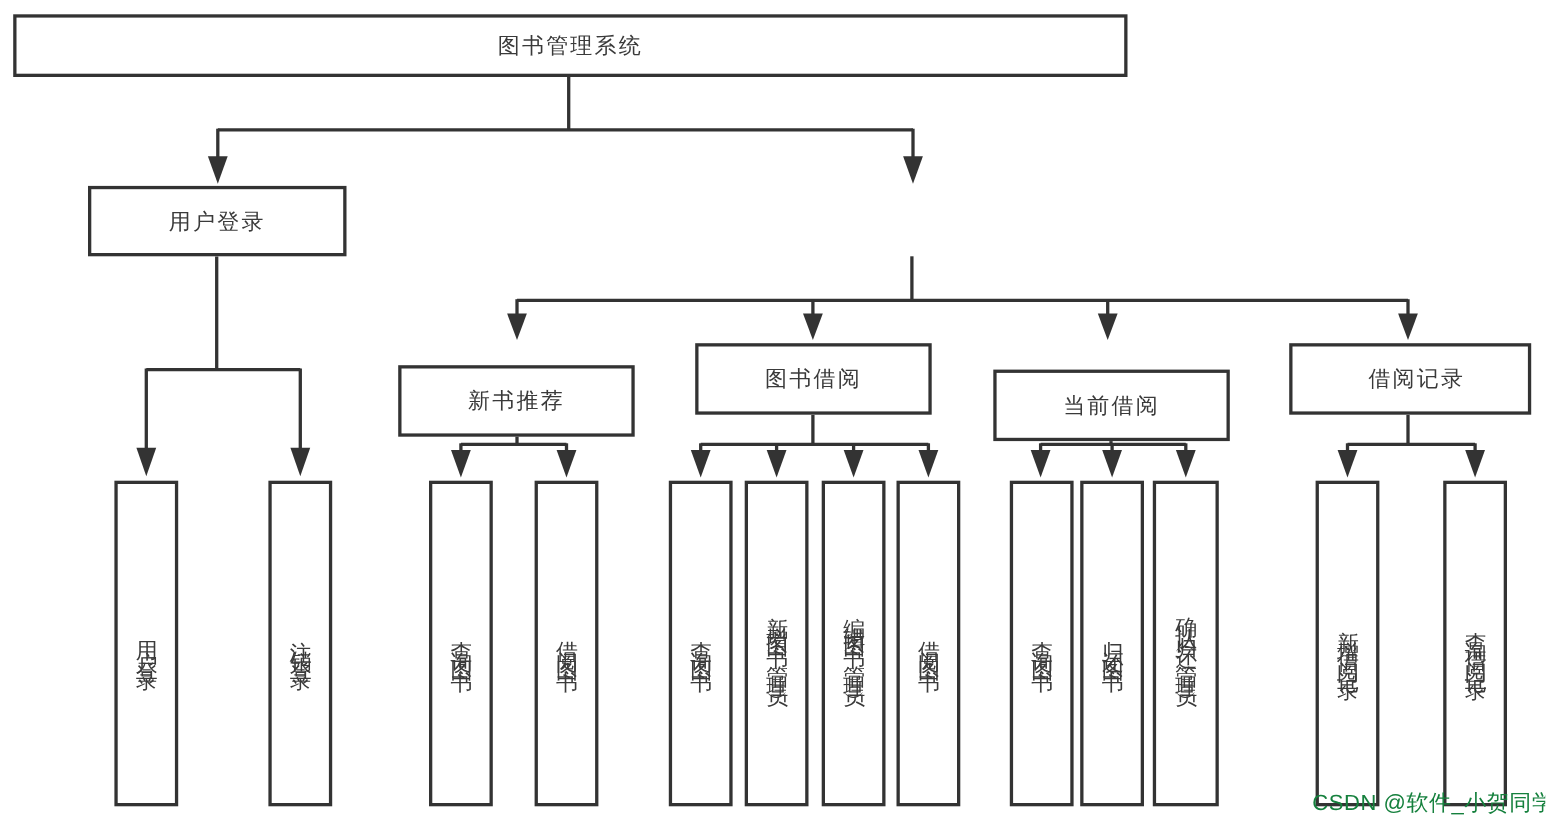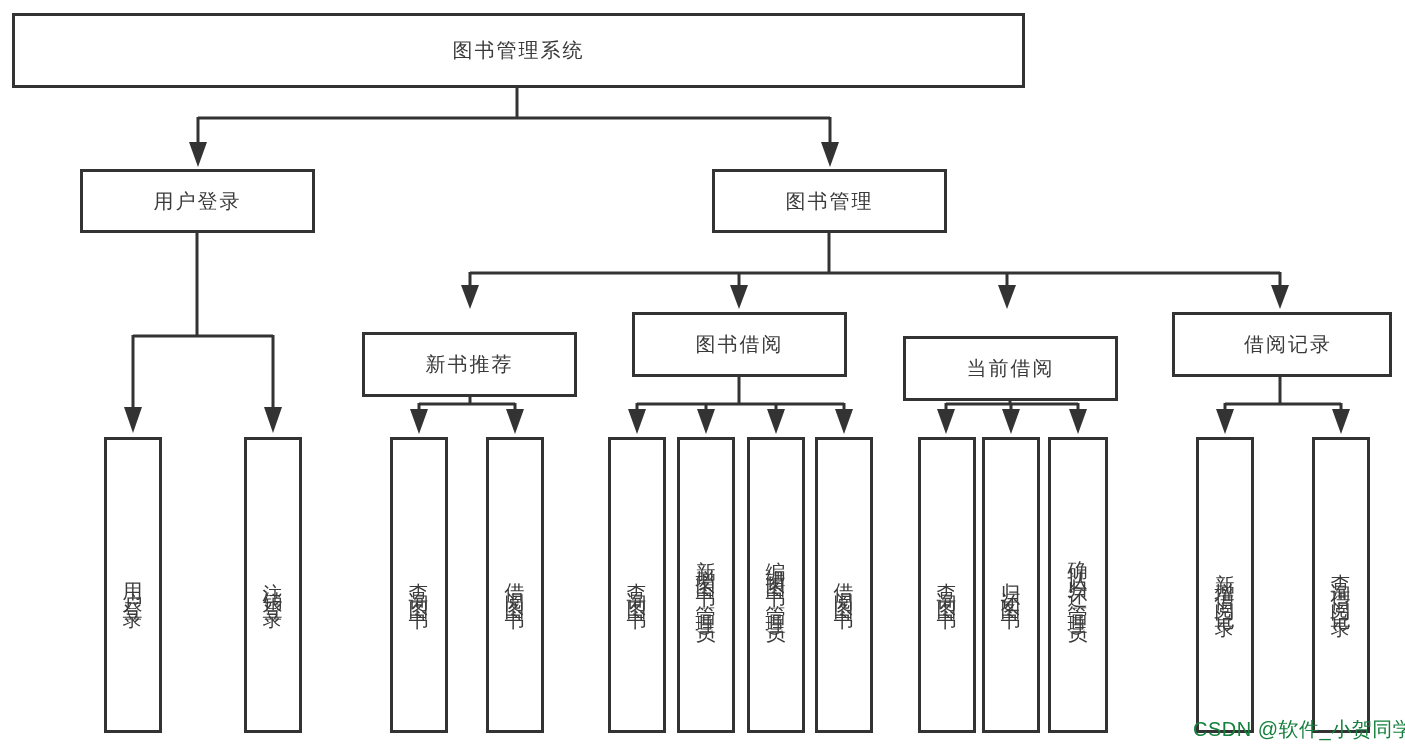--- a/index.html
+++ b/index.html
@@ -42,21 +42,21 @@
     align-items: center;
     justify-content: center;
     writing-mode: vertical-rl;
     text-orientation: mixed;
     font-size: 20px;
     letter-spacing: 9px;
     line-height: 1;
     color: #3a3a3a;
     z-index: 1;
   }
-  .root-box   { left: 12px;  top: 13px;  width: 1013px; height: 75px; }
+  .root-box   { left: 12px;  top: 13px;  width: 1013px; height: 57px; }
   .n-user     { left: 80px;  top: 169px; width: 235px;  height: 64px; }
   .n-bookmgmt { left: 712px; top: 169px; width: 235px;  height: 64px; }
   .n-nbr      { left: 362px; top: 312px; width: 215px;  height: 65px; margin-top: 20px; }
   .n-bb       { left: 632px; top: 312px; width: 215px;  height: 65px; text-align: right; }
   .n-cb       { left: 903px; top: 312px; width: 215px;  height: 65px; margin-top: 24px; }
   .n-br       { left: 1172px;top: 312px; width: 220px;  height: 65px; padding-left: 12px; }
   .lf-0  { left: 104px; }
   .lf-1  { left: 244px; }
   .lf-2  { left: 390px; }
   .lf-3  { left: 486px; }
@@ -172,21 +172,20 @@
     </g>
     <g fill="#333333" stroke="none">
       <polygon points="1216,409 1234,409 1225,434"></polygon>
       <polygon points="1332,409 1350,409 1341,434"></polygon>
     </g>
   </svg>
 
   <div class="hbox root-box">图书管理系统</div>
 
   <div class="hbox n-user">用户登录</div>
-  <div class="hbox n-bookmgmt">图书管理</div>
 
   <div class="hbox n-nbr">新书推荐</div>
   <div class="hbox n-bb">图书借阅</div>
   <div class="hbox n-cb">当前借阅</div>
   <div class="hbox n-br">借阅记录</div>
 
   <div class="vbox lf-0">用户登录</div>
   <div class="vbox lf-1">注销登录</div>
   <div class="vbox lf-2">查询图书</div>
   <div class="vbox lf-3">借阅图书</div>

